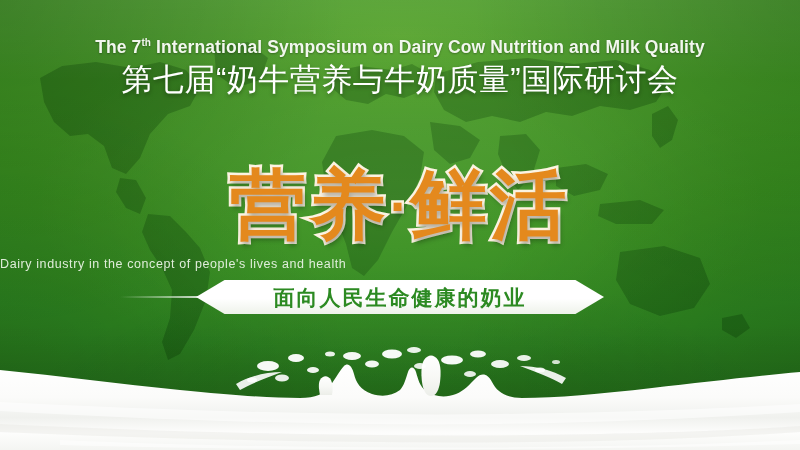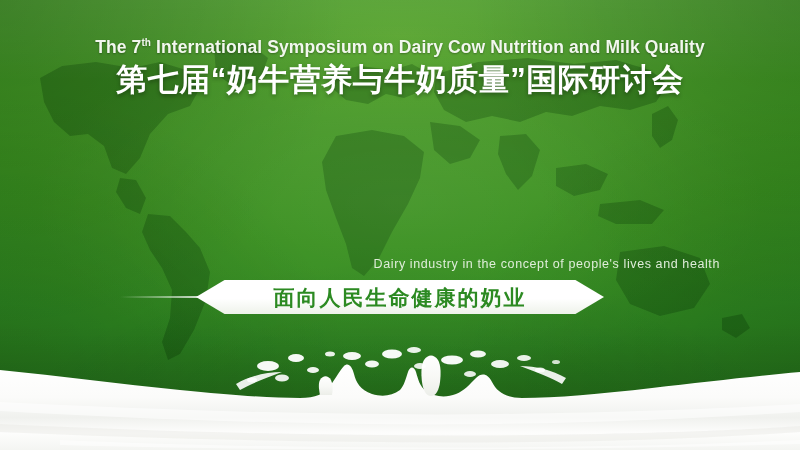--- a/index.html
+++ b/index.html
@@ -54,21 +54,21 @@
     letter-spacing:0.1px;
     line-height:1;
     white-space:nowrap;
     text-shadow:0 1px 2px rgba(0,0,0,0.30);
   }
   .sym-en sup{font-size:10px;vertical-align:super;font-weight:600;}
   .sym-cn{
     margin-top:6px;
     color:#ffffff;
     font-size:31px;
-    font-weight:bold;
+    font-weight:normal;
     letter-spacing:0.5px;
     line-height:1.15;
     white-space:nowrap;
     text-shadow:0 2px 4px rgba(0,0,0,0.33);
   }
 
   
   .slogan-en{
     position:absolute;left:0;top:130px;width:800px;
     text-align:center;
@@ -95,21 +95,21 @@
     white-space:nowrap;
     -webkit-text-stroke:5px #fdf4e2;
     paint-order:stroke fill;
     text-shadow:2px 4px 5px rgba(0,0,0,0.30);
   }
   .slogan-cn .dot{font-size:56px;vertical-align:0.10em;letter-spacing:2px;}
 
   
   .sub-en{
     position:absolute;left:0;top:258px;width:720px;
-    text-align:right;
+    text-align:left;
     font-size:12.5px;
     font-weight:500;
     letter-spacing:0.6px;
     color:#e9f3e4;
     line-height:1;
     white-space:nowrap;
     opacity:0.95;
   }
 
   
@@ -200,20 +200,21 @@
 
   <div class="bg-vignette"></div>
   <div class="bg-corner"></div>
 
   <div class="header">
     <div class="sym-en"><span>The 7</span><sup>th</sup><span> International Symposium on Dairy Cow Nutrition and Milk Quality</span></div>
     <div class="sym-cn">第七届“奶牛营养与牛奶质量”国际研讨会</div>
   </div>
 
 
+  <div class="slogan-cn"><span>营养</span><span class="dot">·</span><span>鲜活</span></div>
 
   <div class="sub-en">Dairy industry in the concept of people's lives and health</div>
 
   <div class="ribbon-wrap">
     <div class="rule left"></div>
     <div class="rule right"></div>
     <div class="ribbon">
       <span class="ribbon-text">面向人民生命健康的奶业</span>
     </div>
   </div>

